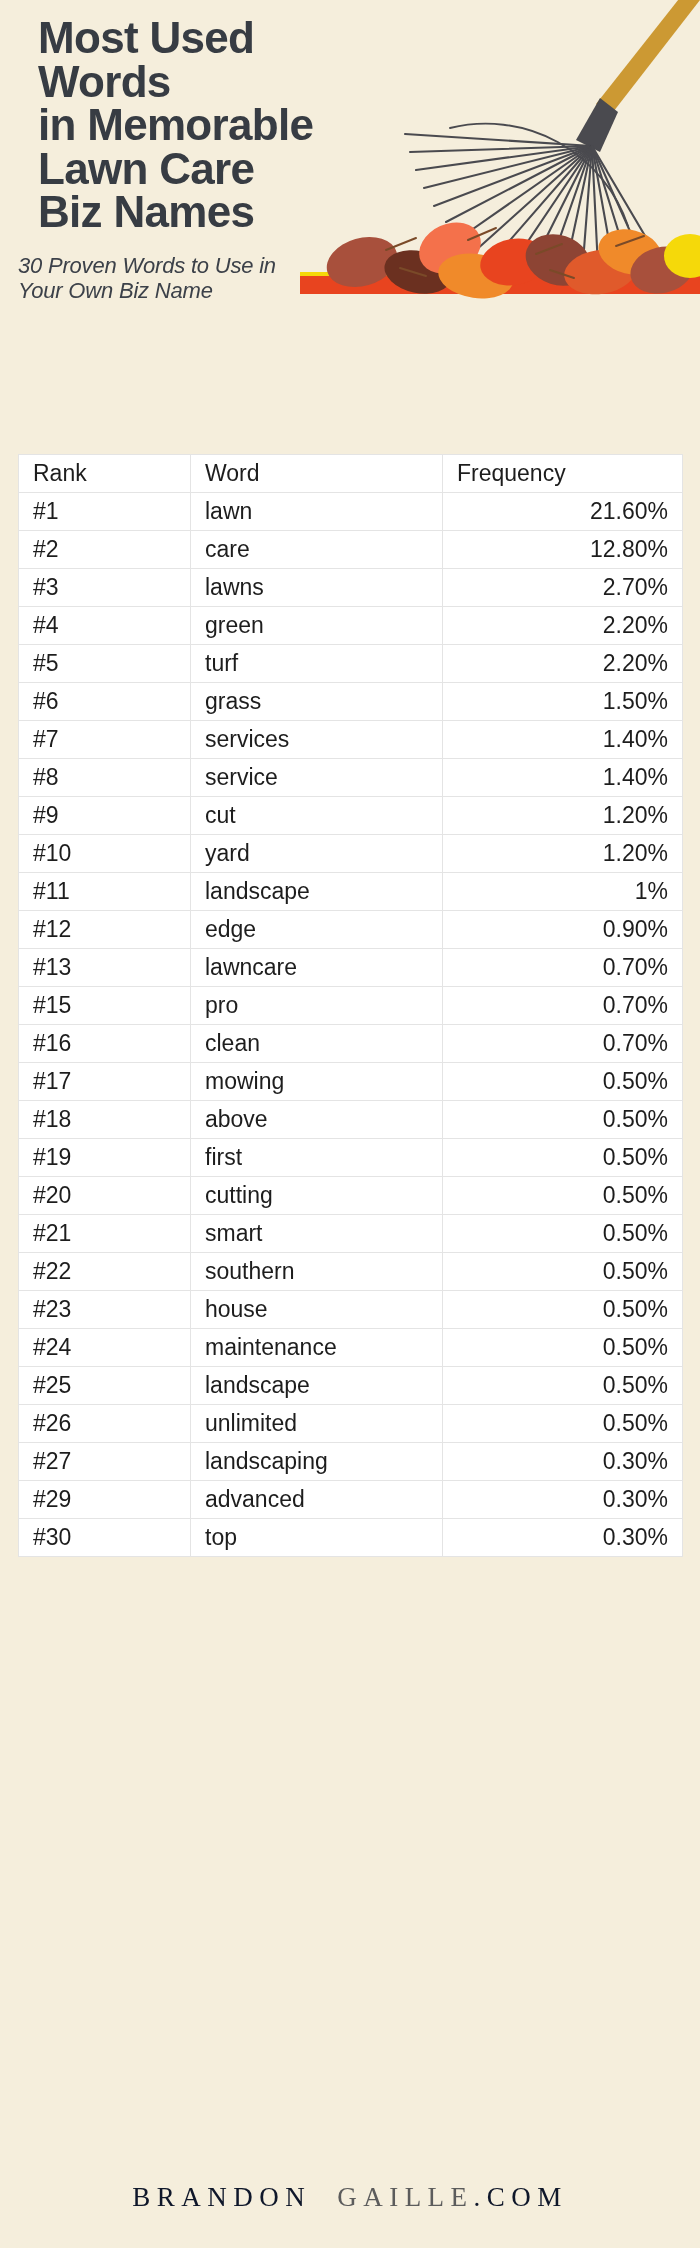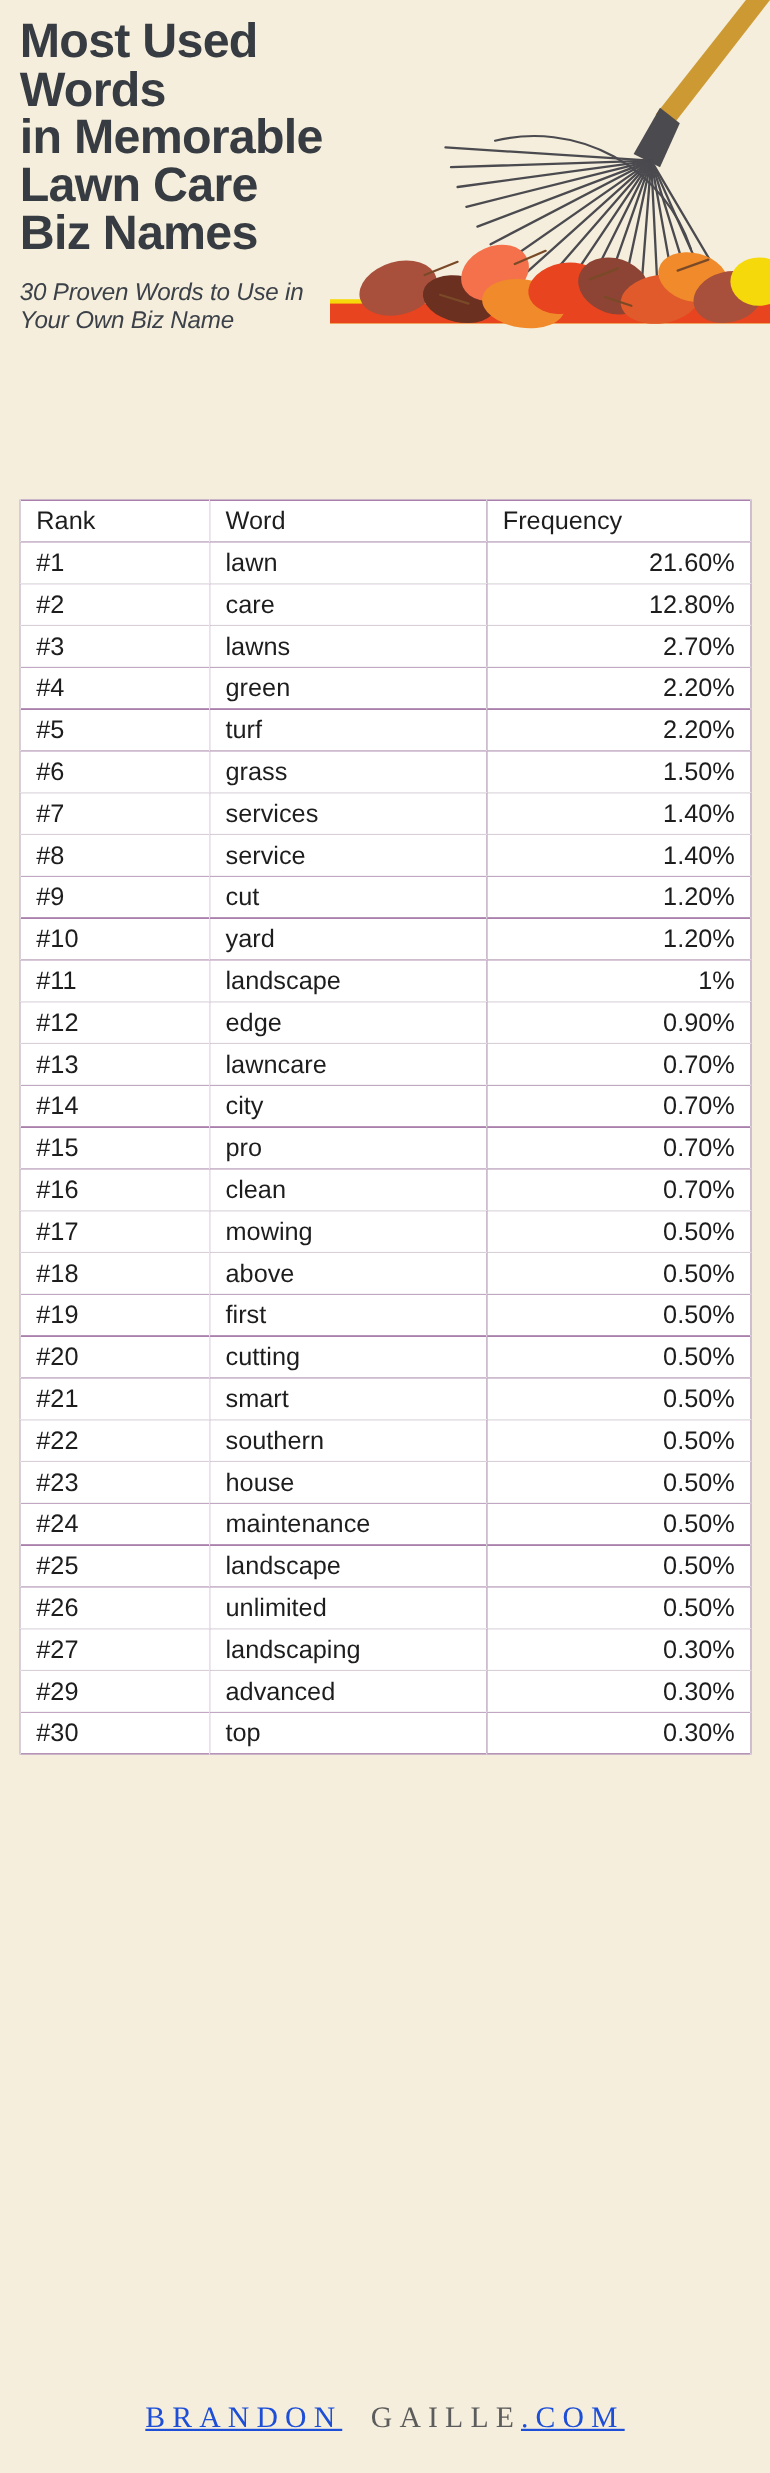--- a/index.html
+++ b/index.html
@@ -30,20 +30,21 @@
 
   .title {
     font-family: "Liberation Sans Narrow", "Liberation Sans", sans-serif;
     font-weight: 700;
     font-size: 44px;
     line-height: 0.99;
     letter-spacing: -0.7px;
     color: #373c43;
     width: 340px;
     white-space: pre-line;
+    margin-left: 20px;
   }
 
   .subtitle {
     margin-top: 19px;
     font-family: "Liberation Sans Narrow", "Liberation Sans", sans-serif;
     font-style: italic;
     font-weight: 400;
     font-size: 22px;
     line-height: 1.17;
     letter-spacing: -0.2px;
@@ -115,21 +116,21 @@
     z-index: 5;
   }
 
   .brand {
     font-family: "Liberation Serif", serif;
     font-size: 27px;
     letter-spacing: 6.5px;
     font-weight: 400;
     white-space: nowrap;
   }
-  .brand .b-orange { color: #1d4ed8; text-decoration: underline; }
+  .brand .b-orange { color: #0f172a; }
   .brand .b-dark   { color: #5c5c5c; margin-left: 26px; }
 </style>
 </head>
 <body>
 
 <div class="infographic">
 
   <div class="rake-art">
     <svg viewBox="0 0 400 300" xmlns="http://www.w3.org/2000/svg" aria-hidden="true">
 
@@ -273,25 +274,20 @@
             <td class="rank">#12</td>
             <td class="word">edge</td>
             <td class="freq">0.90%</td>
           </tr>
           <tr>
             <td class="rank">#13</td>
             <td class="word">lawncare</td>
             <td class="freq">0.70%</td>
           </tr>
           <tr>
-            <td class="rank">#14</td>
-            <td class="word">city</td>
-            <td class="freq">0.70%</td>
-          </tr>
-          <tr>
             <td class="rank">#15</td>
             <td class="word">pro</td>
             <td class="freq">0.70%</td>
           </tr>
           <tr>
             <td class="rank">#16</td>
             <td class="word">clean</td>
             <td class="freq">0.70%</td>
           </tr>
           <tr>

